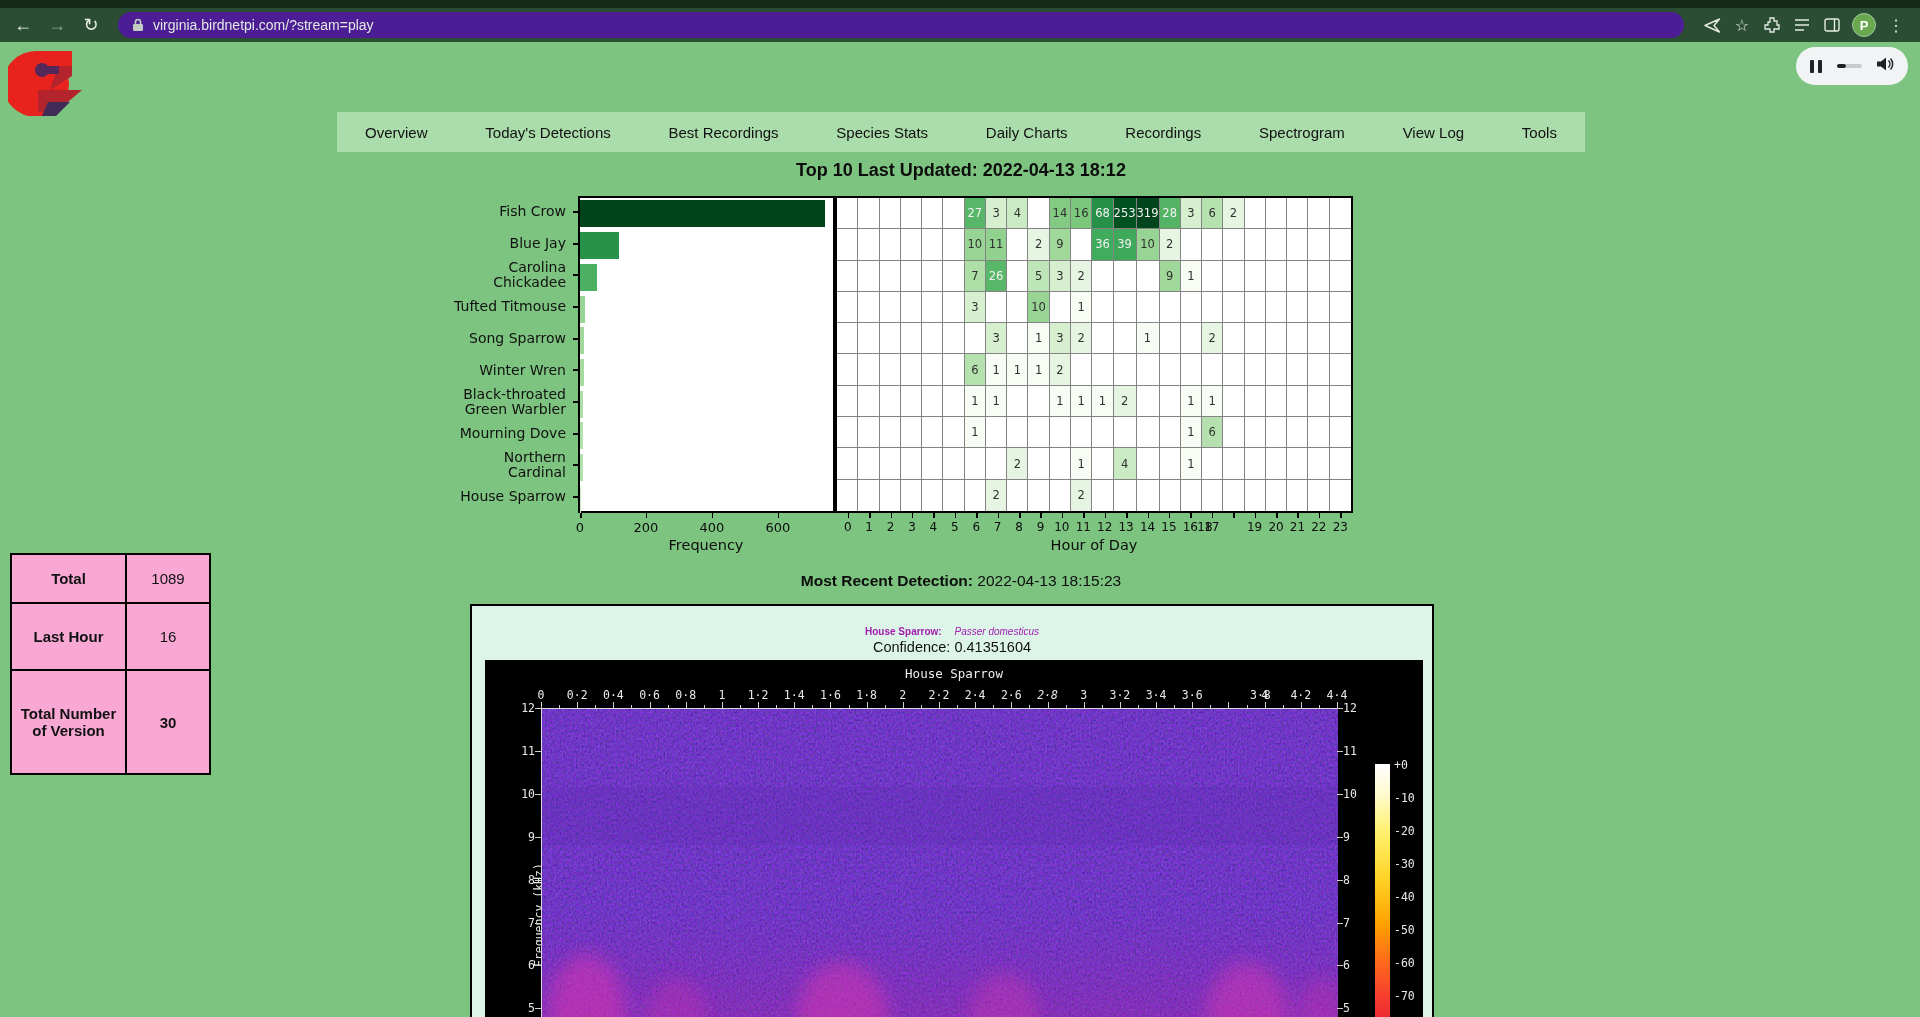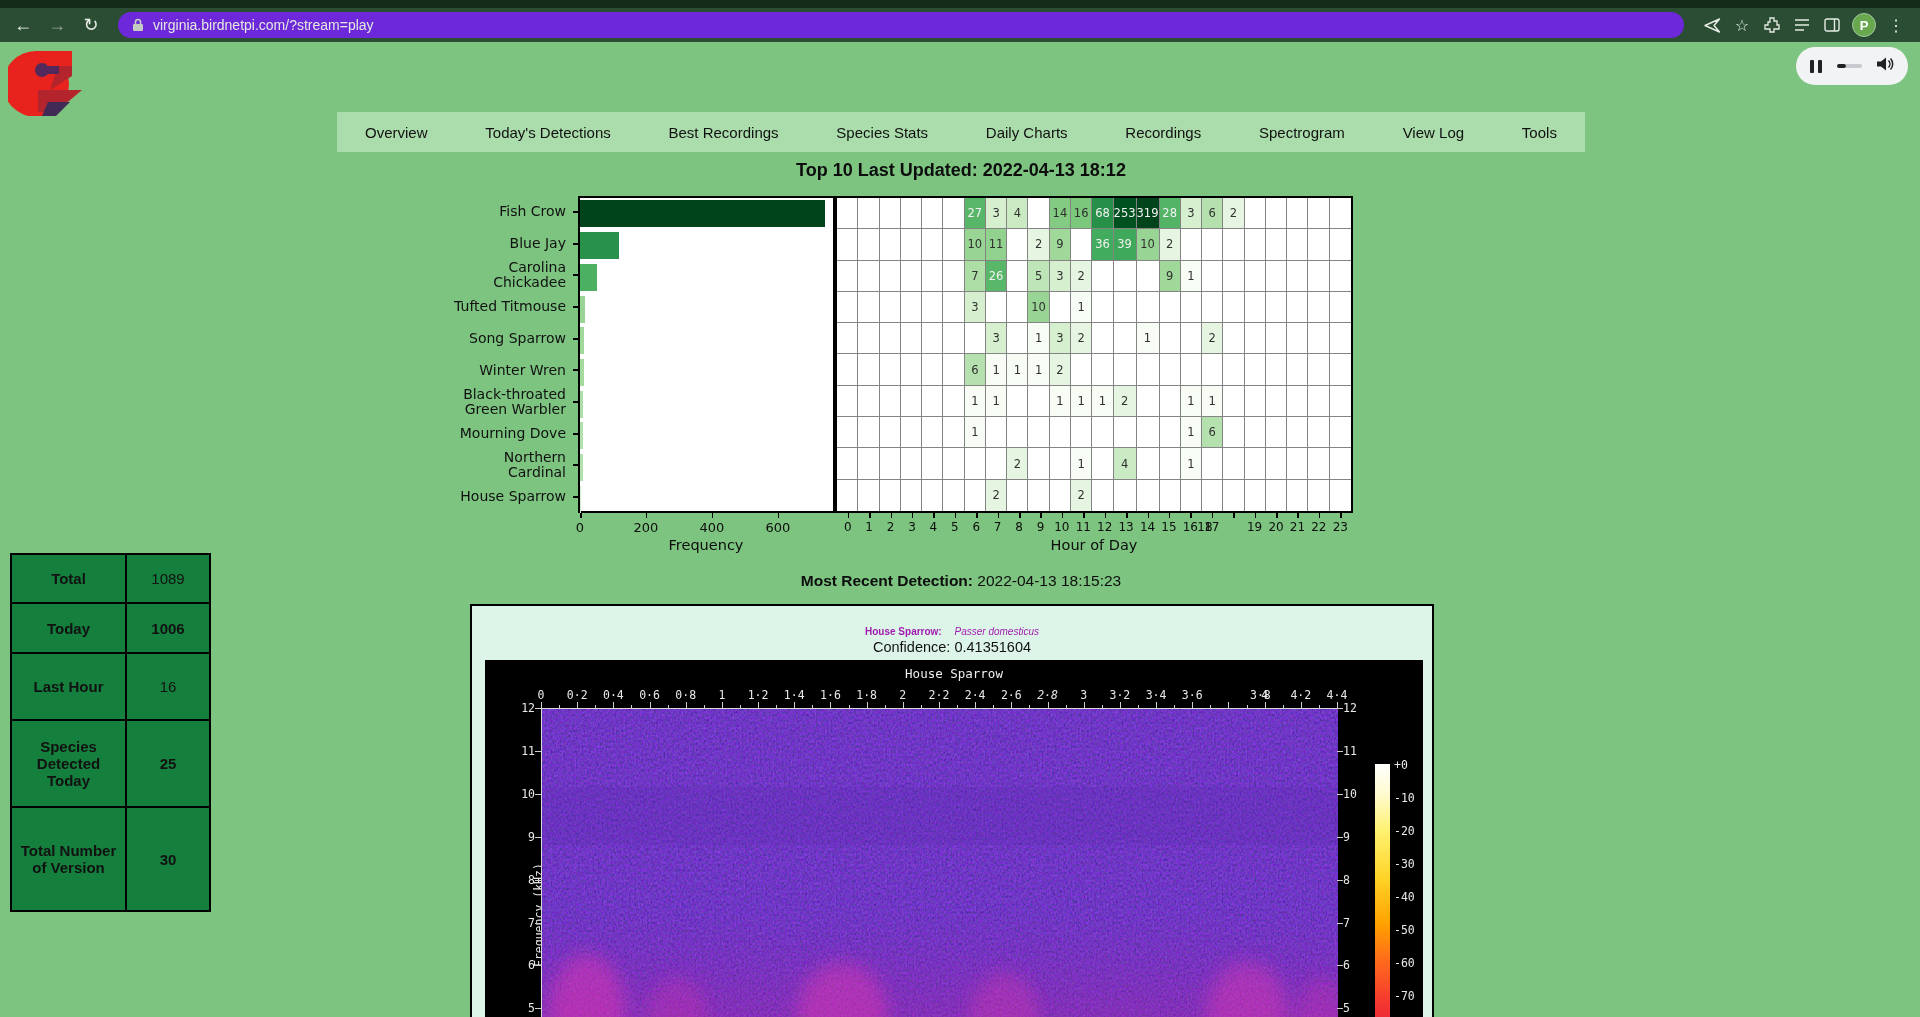--- a/index.html
+++ b/index.html
@@ -4,21 +4,21 @@
 <style>
   html,body{margin:0;padding:0;}
   .page{position:relative;width:1920px;height:1017px;overflow:hidden;background:#7cc47f;
         font-family:"Liberation Sans",sans-serif;}
   
   .chrome{position:absolute;top:0;left:0;width:1920px;height:42px;background:#2b4d33;z-index:50;}
   .chrome-strip{height:8px;background:#142b1a;}
   .toolbar{display:flex;align-items:center;height:34px;padding:0 8px;gap:4px;}
   .tb-btn{color:#e6ece6;font-size:18px;width:30px;height:28px;line-height:28px;text-align:center;border-radius:50%;}
   .tb-btn.dim{color:#8fa392;}
-  .url-pill{flex:1 1 auto;height:26px;background:#6d28d9;border-radius:13px;display:flex;align-items:center;
+  .url-pill{flex:1 1 auto;height:26px;background:#4c1d95;border-radius:13px;display:flex;align-items:center;
             padding:0 14px;gap:9px;margin:0 8px;}
   .url-text{color:#e2e8e2;font-size:14px;white-space:nowrap;}
   .tb-right{display:flex;align-items:center;gap:10px;padding:0 6px;}
   .tb-ic{width:20px;height:20px;display:flex;align-items:center;justify-content:center;color:#e6ece6;font-size:16px;}
   .avatar{width:22px;height:22px;border-radius:50%;background:#6aa84f;color:#fff;font-size:13px;font-weight:700;
           display:flex;align-items:center;justify-content:center;border:1px solid #9ec79e;}
   
   .logo{position:absolute;left:8px;top:48px;}
   
   .player{position:absolute;right:12px;top:47px;width:112px;height:38px;background:#f1f3f4;border-radius:19px;
@@ -53,21 +53,21 @@
            justify-content:center;font-size:11.5px;font-family:"DejaVu Sans",sans-serif;}
   .hm-cell:nth-child(24n){border-right:none;}
   .hm-cell:nth-child(n+217){border-bottom:none;}
   .chart-axis{position:absolute;left:337px;top:513px;width:1016px;height:52px;font-family:"DejaVu Sans",sans-serif;}
   .ax-tick{position:absolute;top:0;width:1.5px;height:5px;background:#000;}
   .ax-lab{position:absolute;top:7px;transform:translateX(-50%);font-size:12px;color:#0d0d0d;}
   .ax-lab.big{font-size:13px;}
   .ax-caption{position:absolute;top:24px;transform:translateX(-50%);font-size:14.5px;color:#0d0d0d;}
   
   .stats{position:absolute;left:10px;top:553px;border-collapse:collapse;}
-  .stats td{border:2.5px solid #000;background:#15803d;text-align:center;vertical-align:middle;font-size:15px;color:#111;}
+  .stats td{border:2.5px solid #000;background:#f9a8d4;text-align:center;vertical-align:middle;font-size:15px;color:#111;}
   .stats td.lab{font-weight:700;width:97px;padding:2px 8px;}
   .stats td.val{width:70px;padding:2px 6px;}
   .stats tr.r1 td{height:43px;} .stats tr.r2 td{height:44px;} .stats tr.r3 td{height:61px;}
   .stats tr.r4 td{height:81px;} .stats tr.r5 td{height:98px;}
   .blue-link{color:#0000cc;font-weight:700;cursor:pointer;}
   
   .h-recent{position:absolute;left:337px;top:572px;width:1248px;text-align:center;font-size:15.5px;color:#0d0d0d;}
   .h-recent b{font-weight:700;}
   
   .card{position:absolute;left:470px;top:604px;width:964px;height:600px;background:#ddf5e9;border:2px solid #000;
@@ -548,31 +548,23 @@
       <div class="ax-lab" style="left: 1003.29px;">23</div>
       <div class="ax-caption" style="left: 757px;">Hour of Day</div>
     </div>
 
   <table class="stats">
     <tbody>
         <tr class="r1">
           <td class="lab">Total</td>
         <td class="val">1089</td>
         </tr>
-    <tr class="r2">
-          <td class="lab">Today</td>
-        <td class="val blue-link">1006</td>
-        </tr>
     <tr class="r3">
           <td class="lab">Last Hour</td>
         <td class="val">16</td>
-        </tr>
-    <tr class="r4">
-          <td class="lab">Species Detected Today</td>
-        <td class="val blue-link">25</td>
         </tr>
     <tr class="r5">
           <td class="lab">Total Number of Version</td>
         <td class="val blue-link">30</td>
         </tr>
   </tbody>
     </table>
 
   <div class="h-recent">
     <b>Most Recent Detection:</b>

